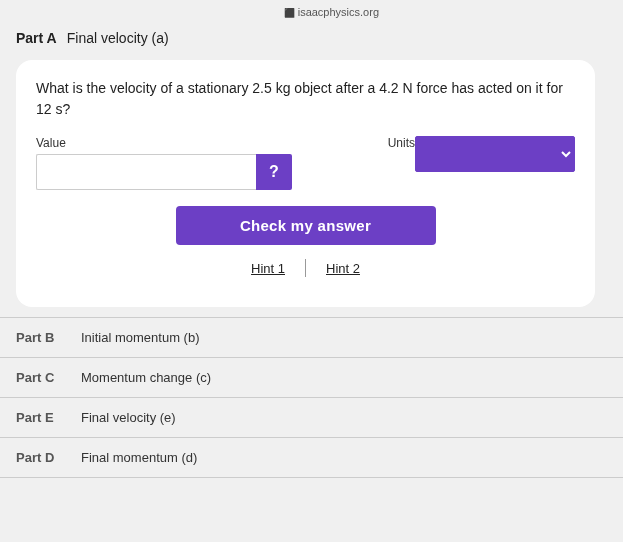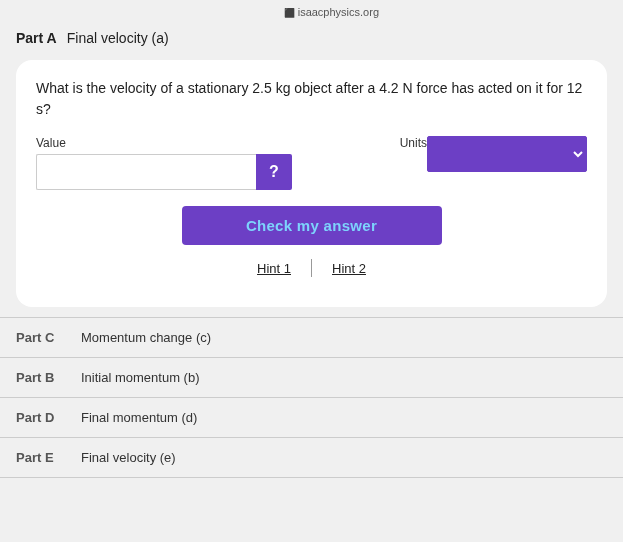--- a/index.html
+++ b/index.html
@@ -27,21 +27,21 @@
     }
 
     .site-header::before {
       content: "⬛ ";
       font-size: 9px;
       color: #555;
     }
 
     .main-content {
       background: #f0f0f0;
-      padding: 8px 16px 0 16px;
+      padding: 8px 28px 0 16px;
     }
 
     .part-a-header {
       display: flex;
       align-items: baseline;
       gap: 10px;
       margin-bottom: 14px;
     }
 
     .part-label {
@@ -139,21 +139,21 @@
       font-size: 14px;
       outline: none;
       cursor: pointer;
     }
 
     .check-answer-btn {
       display: block;
       width: 260px;
       margin: 0 auto 14px auto;
       background: #6c3fc5;
-      color: #7dd3fc;
+      color: #ffffff;
       border: none;
       border-radius: 4px;
       padding: 11px 0;
       font-size: 15px;
       font-weight: bold;
       cursor: pointer;
       text-align: center;
       letter-spacing: 0.3px;
     }
 
@@ -250,28 +250,28 @@
       <div class="hint-divider"></div>
       <button class="hint-link">Hint 2</button>
     </div>
 
   </div>
 
 </div>
 
 <div class="parts-list" id="parts-list">
 <div class="part-item">
+      <span class="part-item-label">Part B</span>
+      <span class="part-item-title">Initial momentum (b)</span>
+    </div>
+    <div class="part-item">
       <span class="part-item-label">Part C</span>
       <span class="part-item-title">Momentum change (c)</span>
     </div>
     <div class="part-item">
-      <span class="part-item-label">Part B</span>
-      <span class="part-item-title">Initial momentum (b)</span>
+      <span class="part-item-label">Part E</span>
+      <span class="part-item-title">Final velocity (e)</span>
     </div>
     <div class="part-item">
       <span class="part-item-label">Part D</span>
       <span class="part-item-title">Final momentum (d)</span>
     </div>
-    <div class="part-item">
-      <span class="part-item-label">Part E</span>
-      <span class="part-item-title">Final velocity (e)</span>
-    </div>
   </div>
 
 </body></html>

